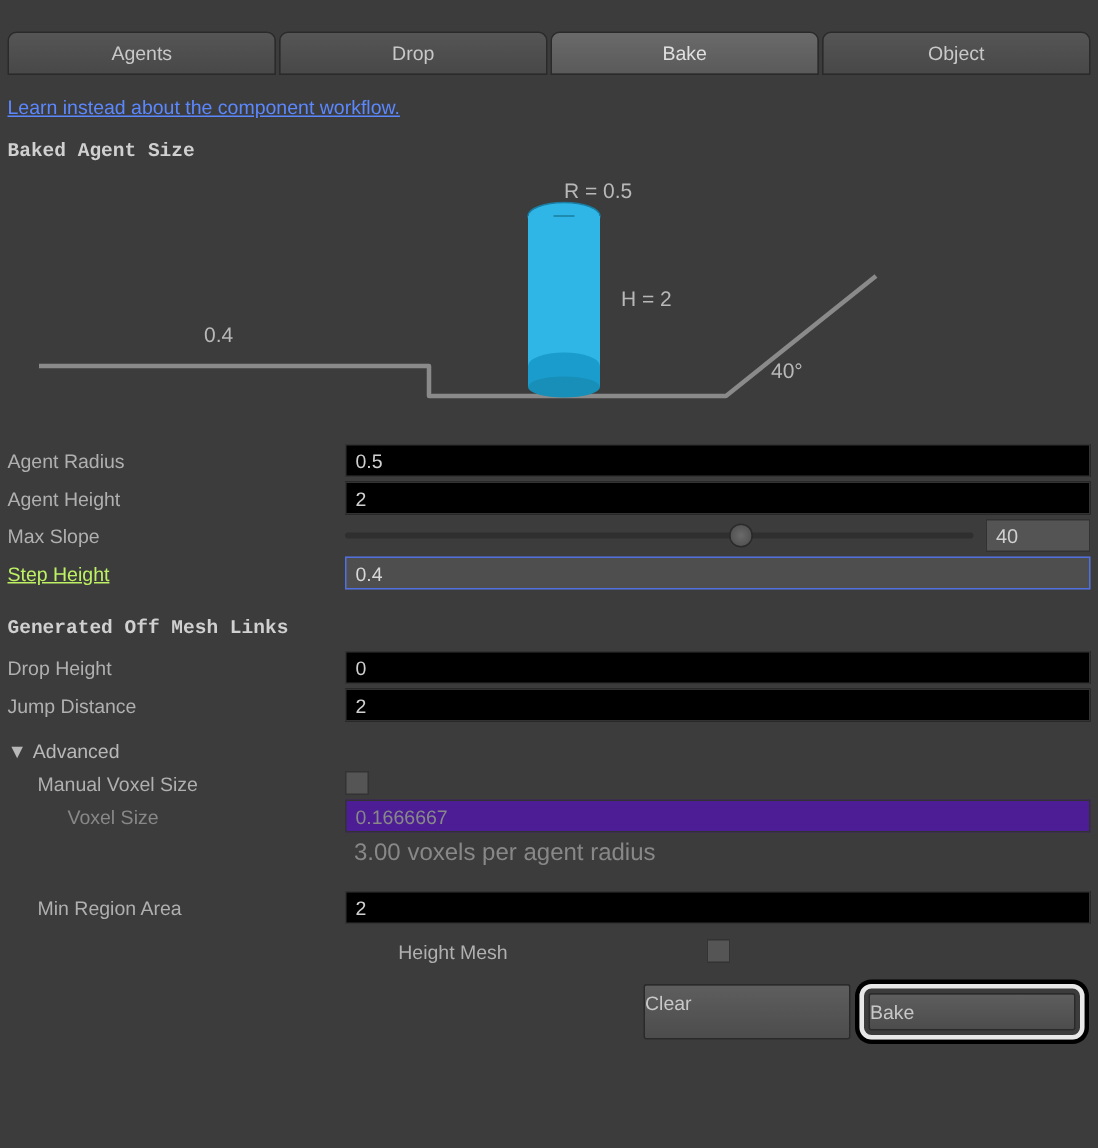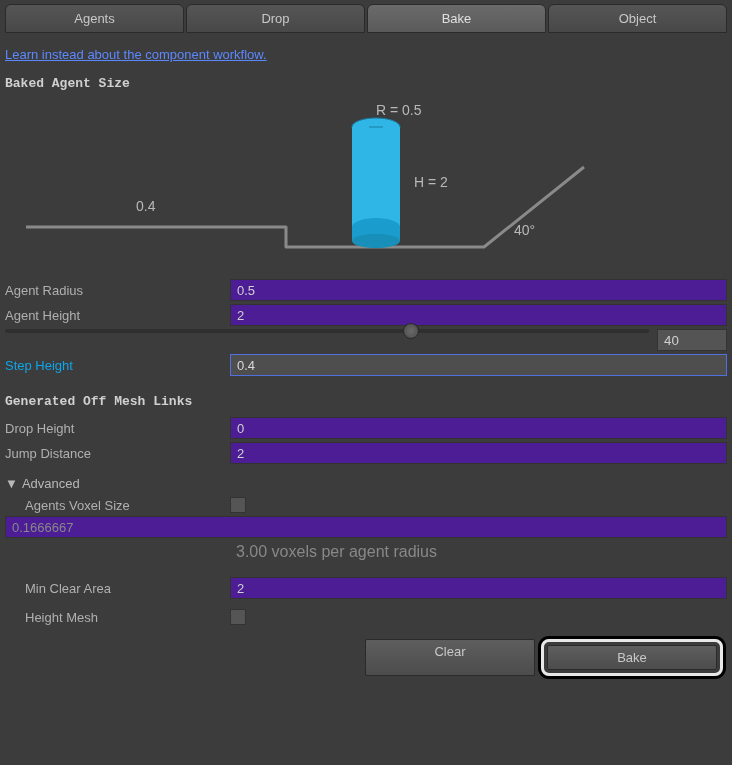--- a/index.html
+++ b/index.html
@@ -10,20 +10,21 @@
     font-size: 13px;
     width: 732px;
     height: 765px;
     overflow: hidden;
   }
   .container { padding: 0 5px; }
   .tabs {
     display: flex;
     gap: 2px;
     padding: 4px 0 2px 0;
+    margin-top: 17px;
   }
   .tab {
     flex: 1;
     text-align: center;
     padding: 6px 0;
     background: linear-gradient(#555,#484848);
     border: 1px solid #2a2a2a;
     border-radius: 6px 6px 0 0;
     color: #c8c8c8;
     cursor: pointer;
@@ -55,33 +56,33 @@
     display: flex;
     align-items: center;
     margin: 3px 0;
   }
   .row .label {
     width: 225px;
     color: #b0b0b0;
   }
   .row .label.indent1 { padding-left: 20px; }
   .row .label.indent2 { padding-left: 40px; color: #888; }
-  .row .label.highlight { color: #0ea5e9; }
+  .row .label.highlight { color: #bef264; text-decoration: underline; }
   .field {
     flex: 1;
-    background: #4c1d95;
+    background: #000000;
     border: 1px solid #323232;
     color: #d0d0d0;
     padding: 3px 6px;
     height: 22px;
     font-size: 13px;
   }
   .field.readonly { color: #888; background:#4c1d95; }
   .field.highlight { border: 1px solid #5070e0; color:#d8d8d8; background:#4e4e4e; }
-  .slider-row { display:flex; flex:1; gap:8px; }
+  .slider-row { display:flex; align-items:center; flex:1; gap:8px; }
   .slider-track {
     flex:1; height:4px; background:#2f2f2f; border-radius:2px; position:relative;
   }
   .slider-thumb {
     position:absolute; top:50%; transform:translate(-50%,-50%);
     width:16px; height:16px; border-radius:50%;
     background: radial-gradient(#6a6a6a,#4a4a4a);
     border:1px solid #2a2a2a;
   }
   .slider-value {
@@ -97,21 +98,21 @@
     margin:12px 0 6px 0; cursor:pointer;
   }
   .hint {
     color:#888; font-size:16px; margin-left:225px; padding:2px 6px;
   }
   .button-row {
     display:flex; justify-content:flex-end; gap:6px; margin-top:14px;
     padding-right:4px;
   }
   .btn {
-    width:170px; text-align:center; padding:4px 0;
+    width:138px; text-align:left; padding:4px 0;
     background:linear-gradient(#5e5e5e,#4c4c4c);
     border:1px solid #2a2a2a; border-radius:2px;
     color:#c8c8c8; cursor:pointer;
   }
   .highlight-box {
     border:3px solid #e8e8e8; border-radius:8px; padding:3px;
     box-shadow:0 0 0 3px #000;
   }
 </style>
 </head>
@@ -157,20 +158,21 @@
     <div class="label">Agent Radius</div>
     <input class="field" value="0.5" style="">
   </div>
   
   <div class="row">
     <div class="label">Agent Height</div>
     <input class="field" value="2" style="">
   </div>
   
   <div class="row">
+    <div class="label">Max Slope</div>
     <div class="slider-row">
       <div class="slider-track">
         <div class="slider-thumb" id="max-slope-thumb" style="left: 63%;"></div>
       </div>
       <input class="slider-value" value="40" style="">
     </div>
   </div>
   
   <div class="row">
     <div class="label highlight">Step Height</div>
@@ -187,34 +189,35 @@
     <div class="label">Jump Distance</div>
     <input class="field" value="2" style="">
   </div>
 
   <div class="foldout">
     <span>▼</span>
     <span>Advanced</span>
   </div>
 
   <div class="row">
-    <div class="label indent1">Agents Voxel Size</div>
+    <div class="label indent1">Manual Voxel Size</div>
     <span class="checkbox"></span>
   </div>
   <div class="row">
+    <div class="label indent2">Voxel Size</div>
     <input class="field readonly" readonly="" value="0.1666667" style="">
   </div>
   <div class="hint">3.00 voxels per agent radius</div>
 
   <div class="row" style="margin-top:14px;">
-    <div class="label indent1">Min Clear Area</div>
+    <div class="label indent1">Min Region Area</div>
     <input class="field" value="2" style="">
   </div>
 
-  <div class="row" style="margin-top:10px;">
+  <div class="row" style="margin-top:10px;justify-content:center;">
     <div class="label indent1">Height Mesh</div>
     <span class="checkbox"></span>
   </div>
 
   <div class="button-row">
     <div class="btn">Clear</div>
     <div class="highlight-box">
       <div class="btn">Bake</div>
     </div>
   </div>

